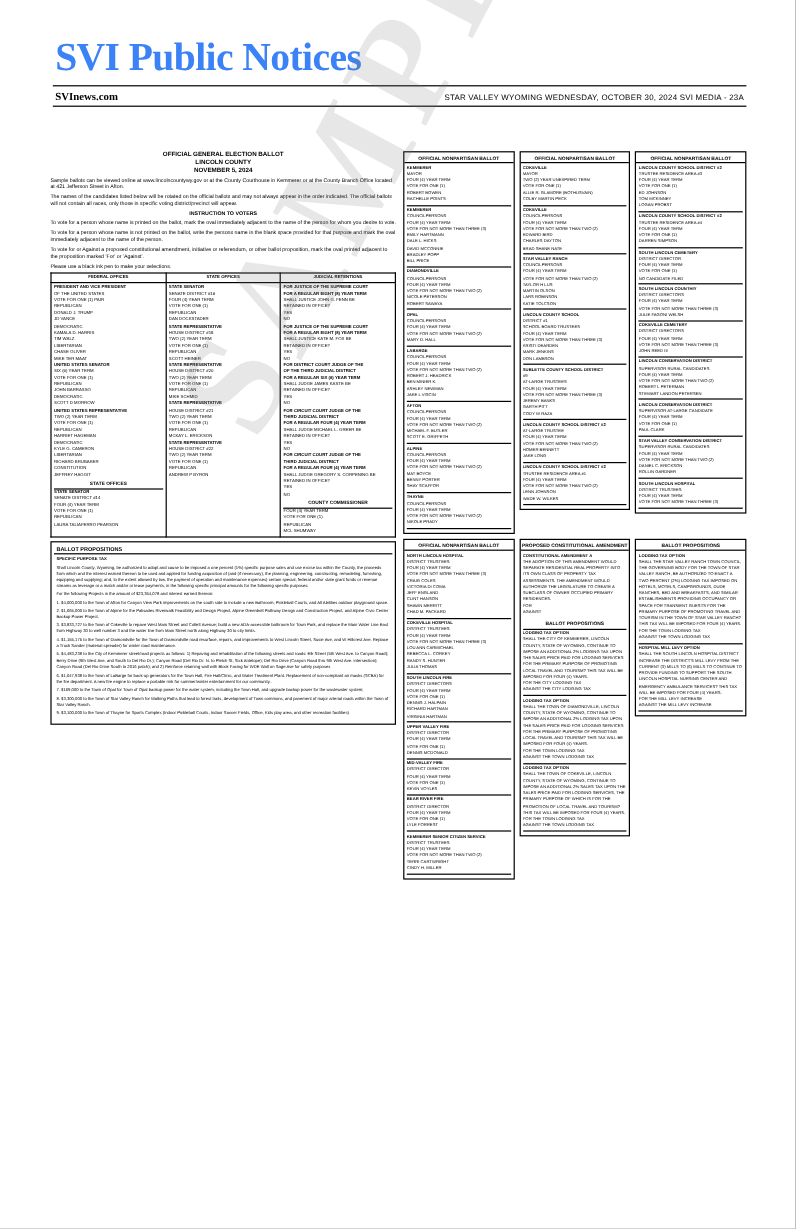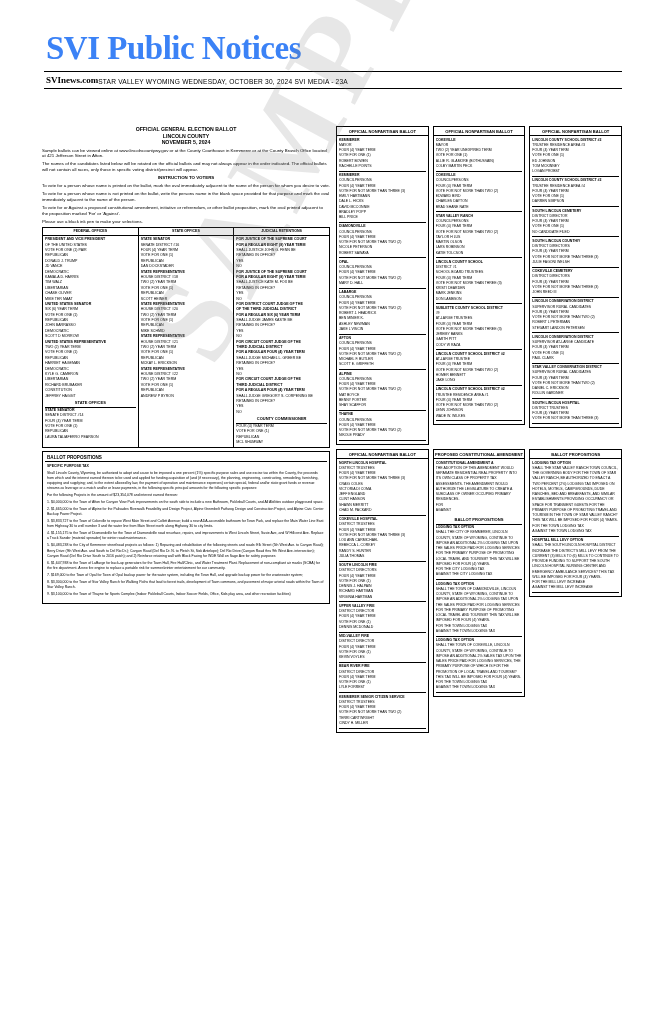--- a/index.html
+++ b/index.html
@@ -1,21 +1,21 @@
 <!DOCTYPE html>
 <html><head>
 <meta charset="utf-8">
 <style>
   html,body{margin:0;padding:0;background:#8a8a8a;}
   body{font-family:"Liberation Sans", sans-serif;}
   .page{position:relative;width:663px;height:1024px;background:#fff;overflow:hidden;}
   .sheet{position:absolute;left:28px;top:18px;width:608px;height:992px;background:#fff;}
   .masthead{font-family:"Liberation Serif", serif;font-weight:bold;font-size:33px;letter-spacing:-0.5px;line-height:1;padding-top:14px;padding-left:18px;color:#3b82f6;}
   .masthead-rule{border-bottom:1.6px solid #000;margin:6px 14px 0 16px;}
-  .subbar{display:flex;align-items:flex-end;padding:3px 16px 0 18px;font-size:7.2px;}
+  .subbar{display:flex;justify-content:space-between;align-items:flex-end;padding:3px 16px 0 18px;font-size:7.2px;}
   .subbar .site{font-family:"Liberation Serif", serif;font-weight:bold;font-size:9px;}
   .subbar .right{font-size:6.6px;letter-spacing:.2px;}
   .subbar-rule{border-bottom:1.2px solid #000;margin:3px 14px 0 16px;}
 
   .cols{position:absolute;left:14px;top:108px;width:580px;display:flex;gap:6px;}
   .col{width:auto;}
   .colL{width:288px;}
   .colR{width:286px;}
 
   .ballot-head{text-align:center;font-size:5.2px;font-weight:bold;line-height:1.25;margin-bottom:2px;}

